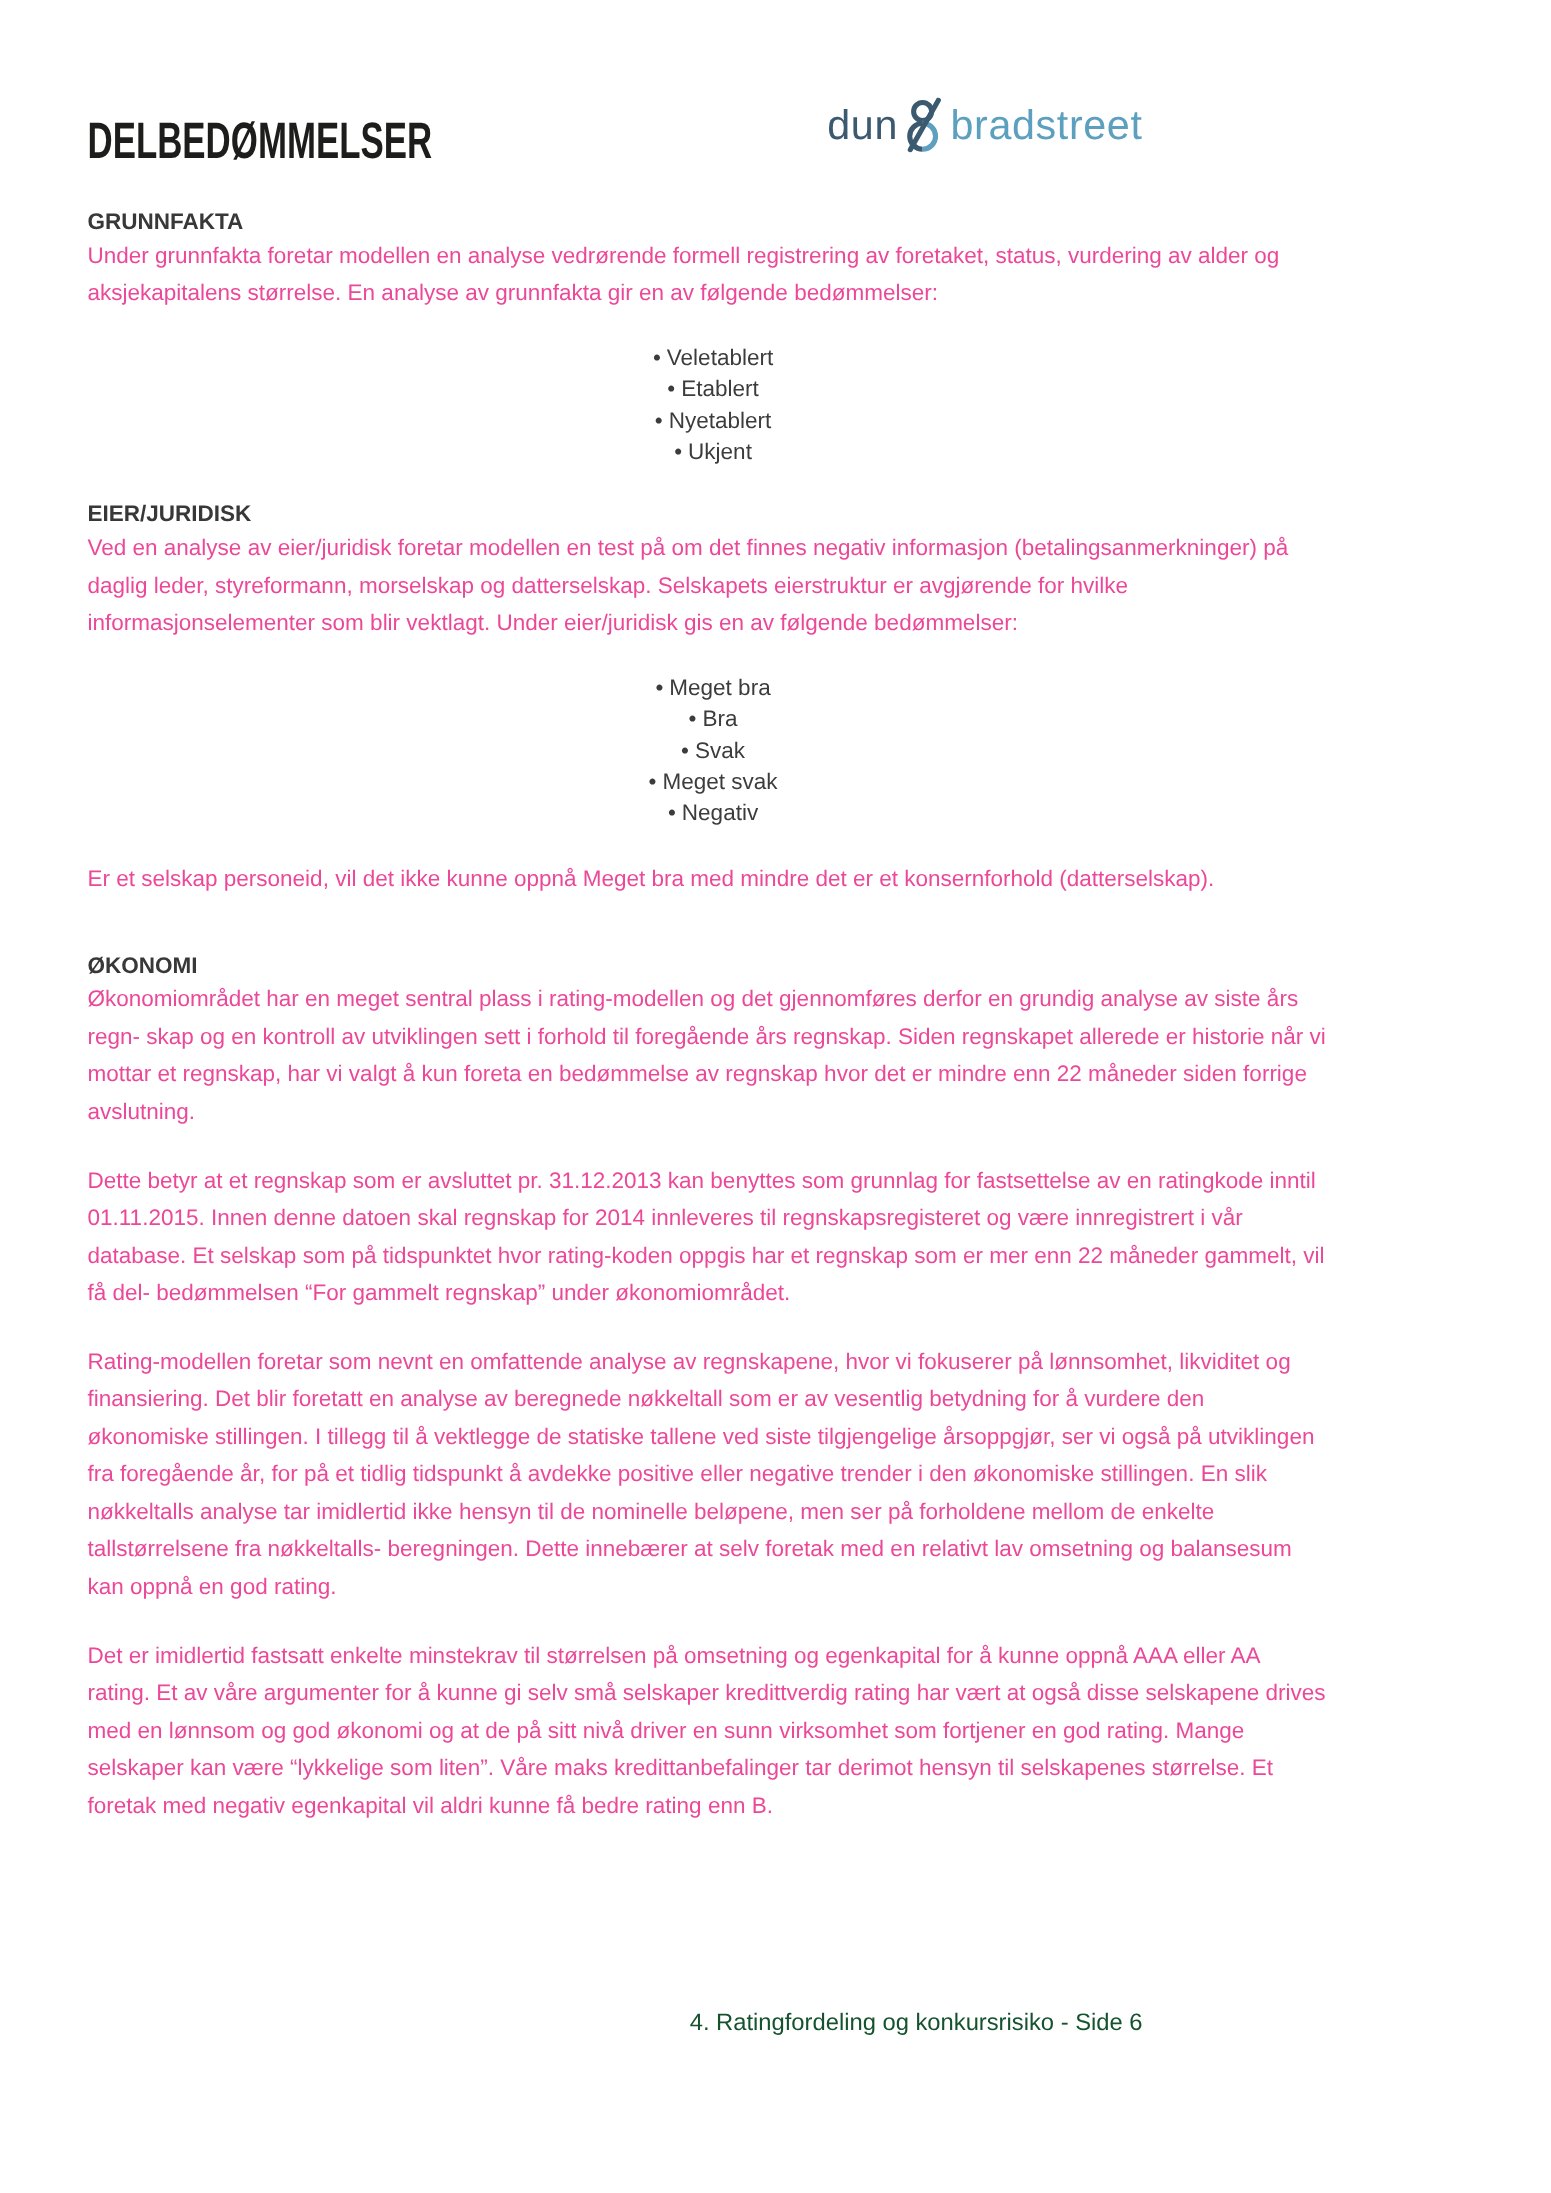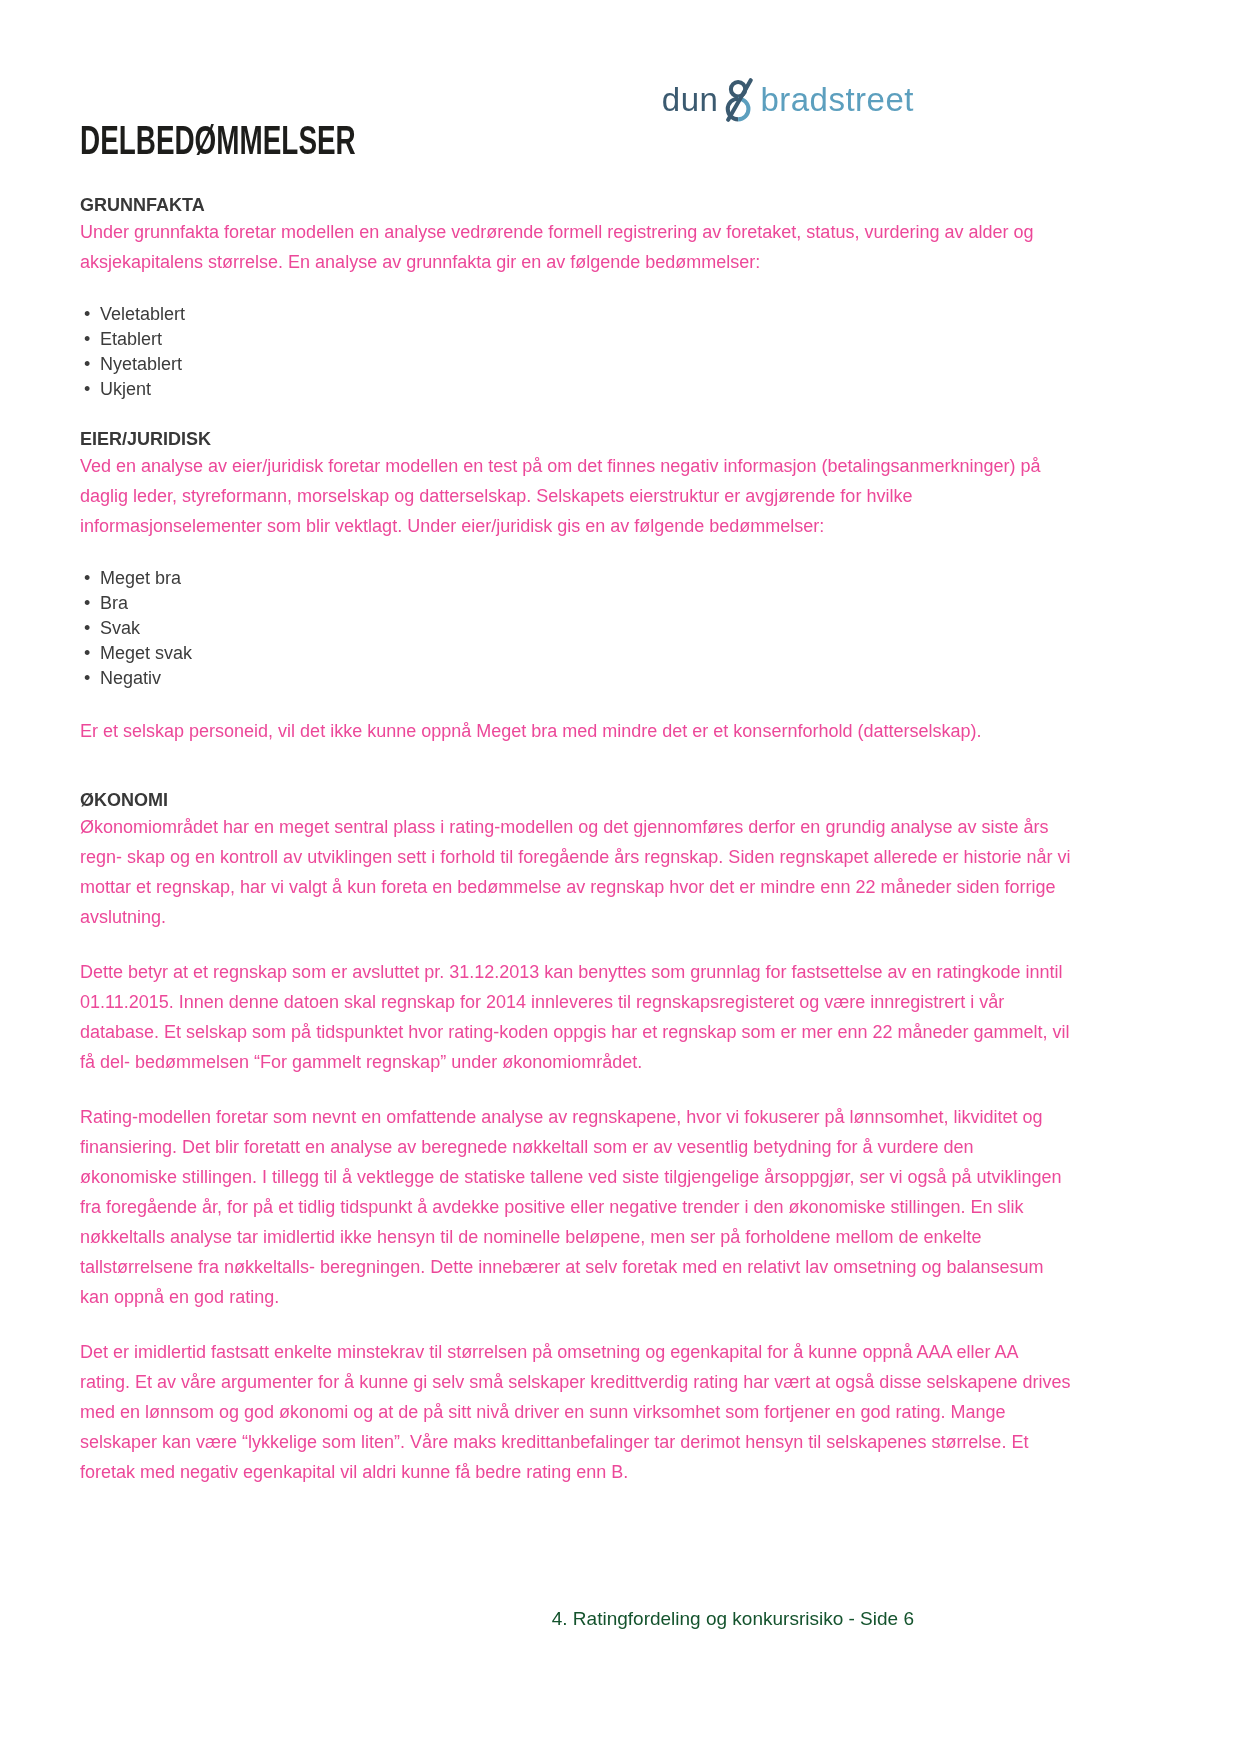--- a/index.html
+++ b/index.html
@@ -30,24 +30,24 @@
     font-size: 33px;
     letter-spacing: 0.5px;
   }
   .logo-amp {
     margin: 2px 3px 0 3px;
     display: block;
   }
   
   .content {
     position: absolute;
-    left: 80px;
+    left: 70px;
     top: 0;
     width: 992px;
-    padding-top: 120px;
+    padding-top: 92px;
   }
   .title {
     margin: 0;
     font-size: 41px;
     line-height: 41px;
     font-weight: bold;
     color: #1d1d1b;
     letter-spacing: 0px;
     transform: scaleX(0.68);
     transform-origin: left center;
@@ -73,20 +73,21 @@
   .para { margin-top: 25px; }
   .bullets {
     margin: 25px 0 0 0;
     padding: 0 0 0 4px;
     list-style: none;
   }
   .bullets li {
     font-size: 18px;
     line-height: 25px;
     color: #3c3c3c;
+    text-align: center;
   }
   .bullets li::before {
     content: "\2022";
     display: inline-block;
     width: 16px;
     color: #3c3c3c;
   }
   .footer {
     position: absolute;
     top: 1607px;

